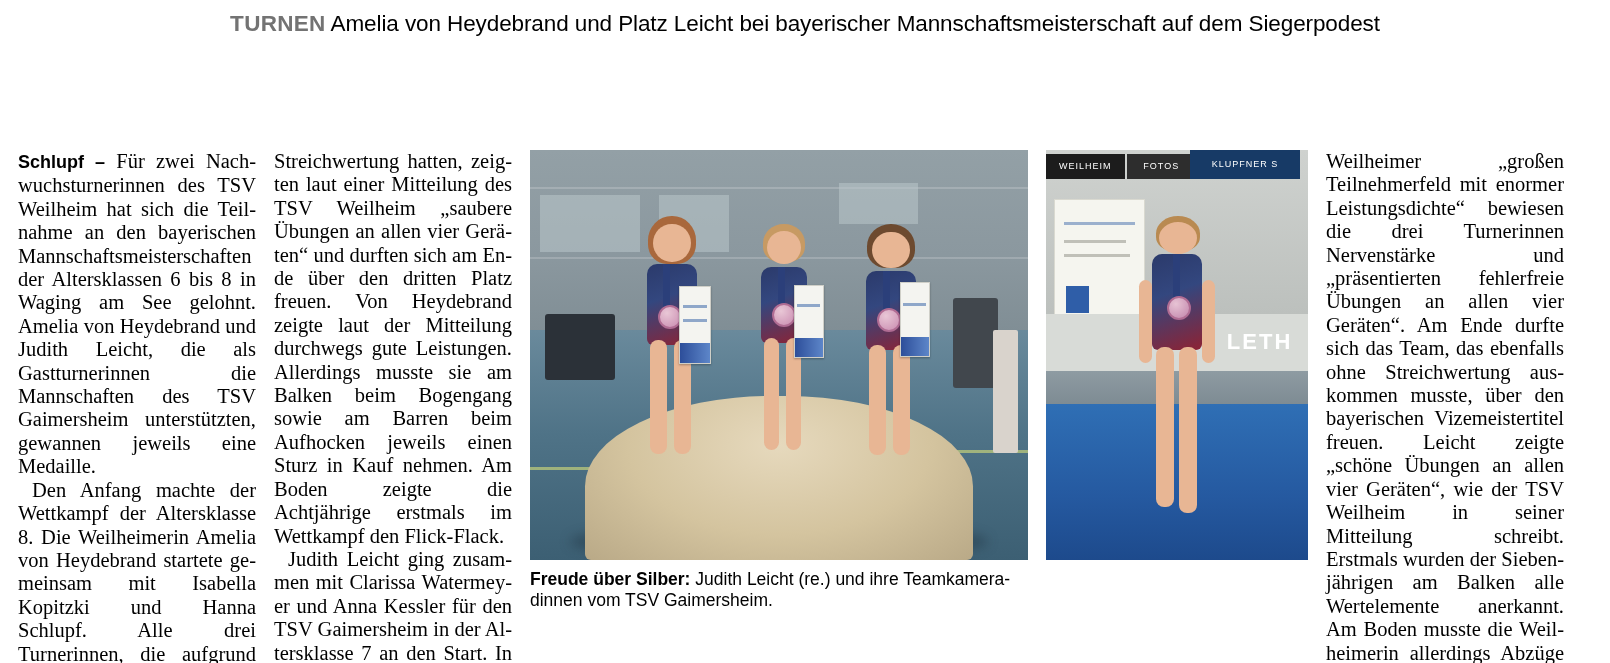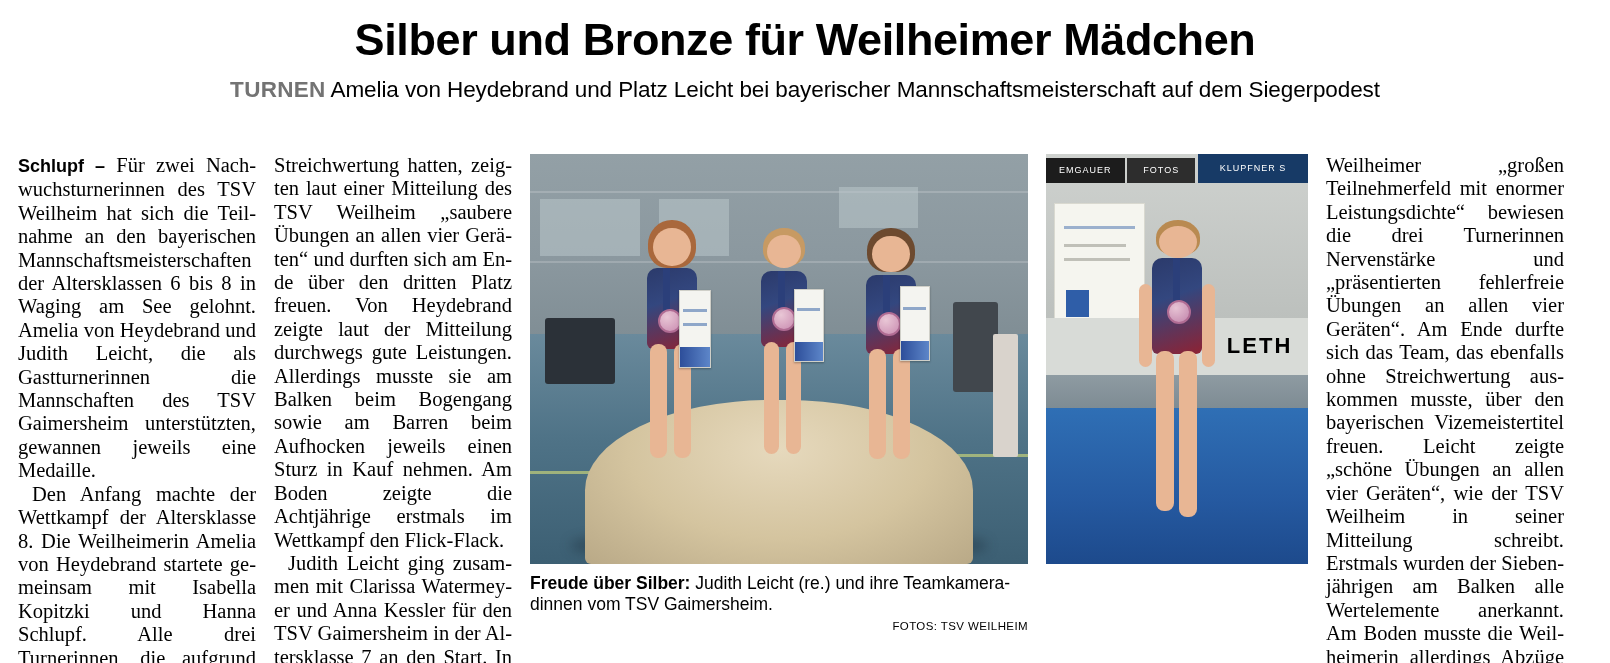--- a/index.html
+++ b/index.html
@@ -166,21 +166,20 @@
   .bz-banner { position:absolute; background:#1c1c1c; color:#fff; font-family:"Liberation Sans",sans-serif; font-size:9px; letter-spacing:1px; display:flex; align-items:center; justify-content:center; }
   .bz-blue { position:absolute; left:0; bottom:0; width:100%; height:38%; background:linear-gradient(180deg,#2f6fb5 0%, #2559a0 60%, #1d4a8c 100%); }
   .bz-mat { position:absolute; left:0; bottom:30%; width:100%; height:16%; background:linear-gradient(180deg,#8e9ba2,#6d7c85); }
   .bz-white { position:absolute; left:0; bottom:46%; width:100%; height:14%; background:#d8dbd7; }
 </style>
 </head>
 <body>
 
 <div class="page">
 
-  <div class="headline">Silber und Bronze für Weilheimer Mädchen</div>
 
   <div class="subheadline">
     <span class="kicker">TURNEN</span>
     <span class="subhead-text">Amelia von Heydebrand und Platz Leicht bei bayerischer Mannschaftsmeisterschaft auf dem Siegerpodest</span>
   </div>
 
   <div class="content">
 
     <div class="col">
       <p><span class="lead">Schlupf –</span><span> Für zwei Nach­wuchsturnerinnen des TSV Weilheim hat sich die Teil­nahme an den bayerischen Mannschaftsmeisterschaften der Altersklassen 6 bis 8 in Waging am See gelohnt. Amelia von Heydebrand und Judith Leicht, die als Gasttur­nerinnen die Mannschaften des TSV Gaimersheim unter­stützten, gewannen jeweils eine Medaille.</span></p>
@@ -252,39 +251,38 @@
           <div class="certificate" style="left:60%; top:22%; width:34%; height:28%;">
             <div class="cert-line" style="top:28%;"></div>
             <div class="cert-band"></div>
           </div>
         </div>
       </div>
 
       <div class="caption">
         <b>Freude über Silber:</b><span> Judith Leicht (re.) und ihre Teamkamera­dinnen vom TSV Gaimersheim.</span>
       </div>
-      <div class="credit">FOTOS: TSV WEILHEIM</div>
     </div>
 
     <div class="photo-block photo-narrow">
       <div class="photo">
         <div class="bz-wall"></div>
-        <div class="bz-banner" style="left:0; top:1%; width:30%; height:6%;">EMGAUER</div>
+        <div class="bz-banner" style="left:0; top:1%; width:30%; height:6%;">WEILHEIM</div>
         <div class="bz-banner" style="left:31%; top:1%; width:26%; height:6%; background:#2d2d2d;">FOTOS</div>
-        <div class="bz-banner" style="right:0; top:0; width:42%; height:7%; background:#173a66;">KLUPFNER S</div>
+        <div class="bz-banner" style="right:8px; top:0; width:42%; height:7%; background:#173a66;">KLUPFNER S</div>
 
         <div style="position:absolute; left:3%; top:12%; width:34%; height:30%; background:#f5f5ef; border:1px solid #d9d9d0;">
           <div style="position:absolute; left:10%; top:18%; width:80%; height:3px; background:#9bb0cd;"></div>
           <div style="position:absolute; left:10%; top:32%; width:70%; height:3px; background:#c0c0b8;"></div>
           <div style="position:absolute; left:10%; top:44%; width:74%; height:3px; background:#c0c0b8;"></div>
           <div style="position:absolute; left:12%; bottom:8%; width:26%; height:22%; background:#2f5ea8;"></div>
         </div>
 
         <div class="bz-white"></div>
-        <div style="position:absolute; right:6%; bottom:50%; font-family:'Liberation Sans',sans-serif; font-size:22px; font-weight:bold; color:#000000; letter-spacing:2px;">LETH</div>
+        <div style="position:absolute; right:6%; bottom:50%; font-family:'Liberation Sans',sans-serif; font-size:22px; font-weight:bold; color:#ffffff; letter-spacing:2px;">LETH</div>
         <div class="bz-mat"></div>
         <div class="bz-blue"></div>
 
         <div class="gymnast" style="left:30%; bottom:6%; width:40%; height:78%;">
           <div class="g-hair" style="left:30%; top:0; width:42%; height:11%; background:#b98a51;"></div>
           <div class="g-skin g-head" style="position:absolute; left:33%; top:2%; width:36%; height:10%;"></div>
           <div class="g-suit" style="position:absolute; left:26%; top:12%; width:48%; height:30%; border-radius:10px 10px 6px 6px;"></div>
           <div class="medal-ribbon" style="left:46%; top:12%; height:14%;"></div>
           <div class="medal-disc" style="left:40%; top:25%; background: radial-gradient(circle at 35% 30%, #e7c3d4, #c184ab);"></div>
           <div class="g-skin" style="position:absolute; left:30%; top:41%; width:17%; height:50%; border-radius:8px;"></div>

